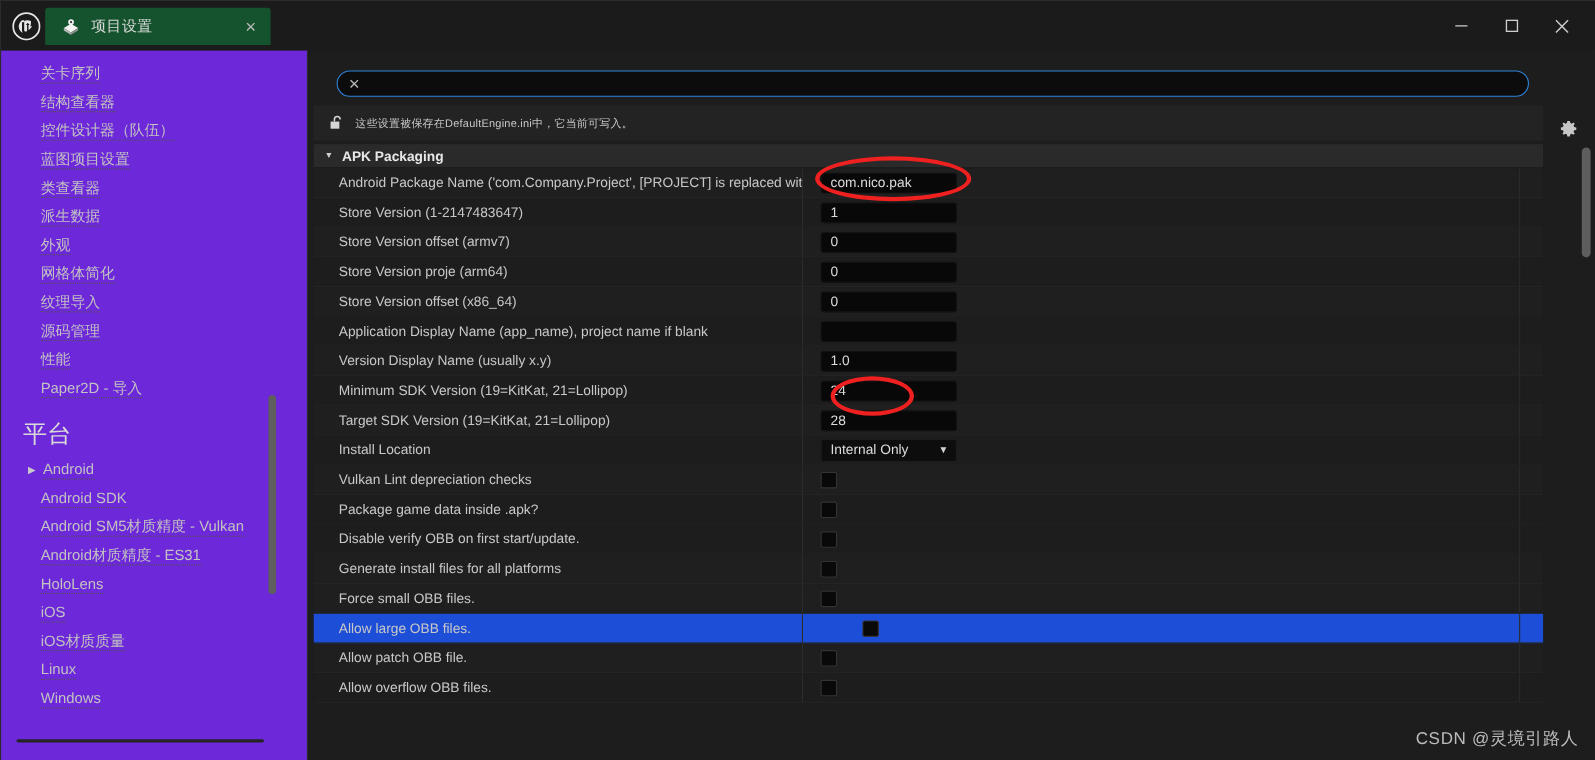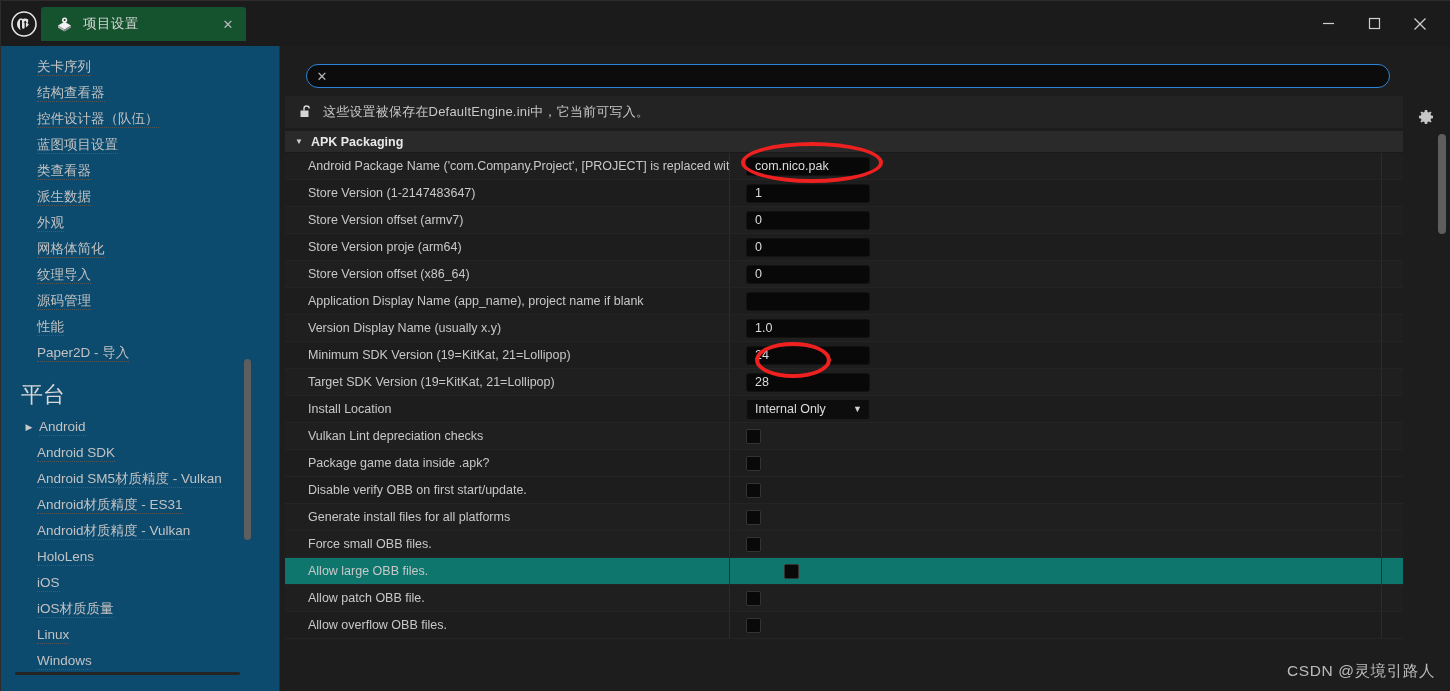--- a/index.html
+++ b/index.html
@@ -54,21 +54,21 @@
   .winbtns { position: absolute; right: 0; top: 0; height: 45px; display: flex; }
   .winbtn {
     width: 46px; height: 45px; display: flex; align-items: center;
     justify-content: center; color: #cfcfcf; cursor: pointer;
   }
   .winbtn:last-child { margin-right: 8px; }
 
   
   .sidebar {
     position: absolute; left: 0; top: 45px; width: 279px; height: 646px;
-    background: #0c4a6e;
+    background: #6d28d9;
     border-right: 1px solid #2c2c2c;
     overflow: hidden;
   }
   .sidebar-inner { position: relative; padding-top: 8px; }
   .nav-item {
     height: 26px; display: flex; align-items: center;
     padding-left: 36px; cursor: pointer; position: relative;
   }
   .nav-item.with-arrow { padding-left: 20px; }
   .nav-arrow {
@@ -126,21 +126,21 @@
     color: #c6c6c6; cursor: pointer;
   }
 
   .inforow {
     position: absolute; left: 4px; top: 50px; width: 1118px; height: 32px;
     background: #232323;
     display: flex; align-items: center;
   }
   .lock-icon { margin-left: 13px; width: 16px; height: 16px; color: #d6d6d6; }
   .info-text {
-    margin-left: 9px; color: #c8c8c8; font-size: 13px; letter-spacing: .2px;
+    margin-left: 9px; color: #c8c8c8; font-size: 10px; letter-spacing: .2px;
   }
 
   
   .table {
     position: absolute; left: 4px; top: 85px; width: 1118px; height: 561px;
     overflow: hidden;
   }
   .group-header {
     height: 22px; background: #2a2a2a; display: flex; align-items: center;
     border-bottom: 1px solid #1a1a1a;
@@ -149,21 +149,21 @@
     margin-left: 10px; margin-right: 8px; color: #cfcfcf; font-size: 8px;
     display: inline-flex; align-items: center;
   }
   .group-title { color: #e8e8e8; font-size: 12.5px; font-weight: bold; }
 
   .prow {
     height: 27px; display: flex; align-items: stretch;
     border-bottom: 1px solid #242424; background: #1f1f1f;
   }
   .prow.alt { background: #1d1d1d; }
-  .prow.hover { background: #0f766e; gap: 38px; }
+  .prow.hover { background: #1d4ed8; gap: 38px; }
   .pname {
     width: 445px; display: flex; align-items: center;
     padding-left: 23px; border-right: 1px solid #2c2c2c;
     color: #c8c8c8; font-size: 12.5px;
     white-space: nowrap; overflow: hidden;
   }
   .pval {
     flex: 1; display: flex; align-items: center; padding-left: 16px;
     position: relative;
     text-align: right;
@@ -310,23 +310,20 @@
           <div class="nav-item">
             <span class="nav-label">Android SDK</span>
           </div>
           <div class="nav-item">
             <span class="nav-label">Android SM5材质精度 - Vulkan</span>
           </div>
           <div class="nav-item">
             <span class="nav-label">Android材质精度 - ES31</span>
           </div>
           <div class="nav-item">
-            <span class="nav-label">Android材质精度 - Vulkan</span>
-          </div>
-          <div class="nav-item">
             <span class="nav-label">HoloLens</span>
           </div>
           <div class="nav-item">
             <span class="nav-label">iOS</span>
           </div>
           <div class="nav-item">
             <span class="nav-label">iOS材质质量</span>
           </div>
           <div class="nav-item">
             <span class="nav-label">Linux</span>

